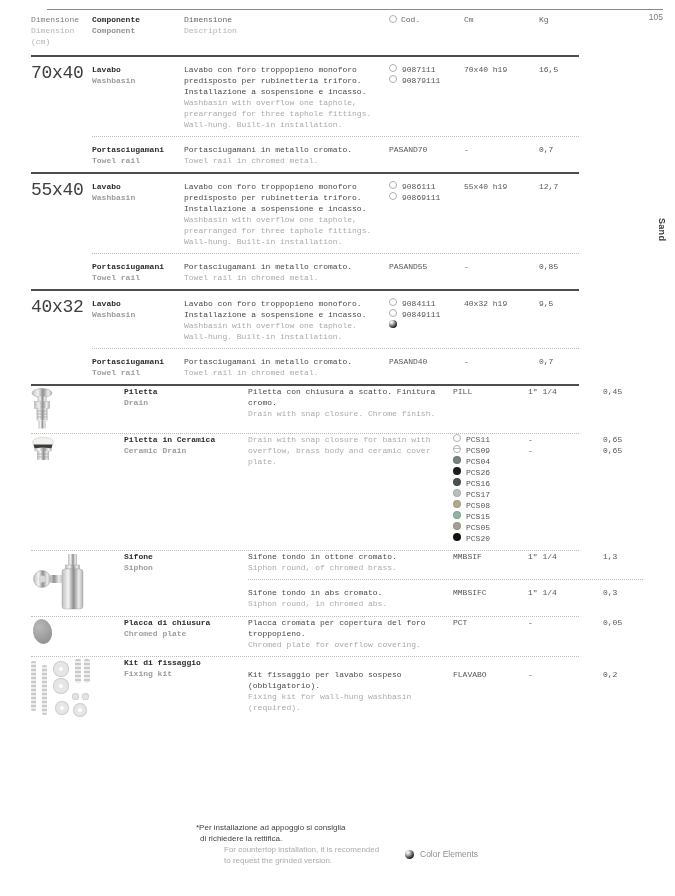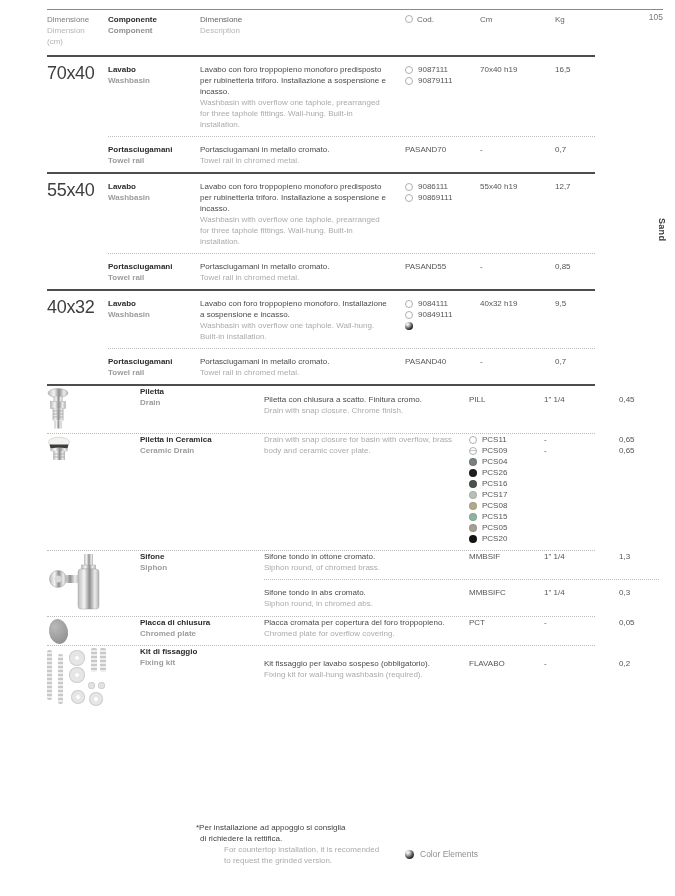--- a/index.html
+++ b/index.html
@@ -8,21 +8,21 @@
   .page { position:relative; width:675px; height:896px; overflow:hidden;
     font-size:8px; line-height:11px; color:#4f4f4f; }
 
   
   .topline { position:absolute; left:47px; top:9px; width:616px; height:1px; background:#8a8a8a; }
   .page-number { position:absolute; top:12px; right:12px; font-size:8.5px; color:#7a7a7a; }
   .side-label { position:absolute; left:656px; top:218px; writing-mode:vertical-rl;
     font-weight:bold; font-size:9px; color:#3a3a3a; letter-spacing:.3px; }
 
   
-  .tbl { position:absolute; left:47px; top:12px; width:548px; }
+  .tbl { position:absolute; left:31px; top:12px; width:548px;font-family:Liberation Mono, monospace; }
   .thick { border-top:2px solid #4d4d4d; }
   .dotted { border-top:1px dotted #bdbdbd; }
 
   
   .hdr { display:grid; grid-template-columns:61px 92px 205px 75px 75px 40px; padding:2px 0 8px 0; }
   .h-it { color:#7d7d7d; }
   .h-en { color:#b5b5b5; }
   .h-bold .h-it { color:#2a2a2a; font-weight:bold; }
   .h-bold .h-en { color:#8f8f8f; font-weight:bold; }
   .h-desc .h-it { color:#666; }
@@ -34,21 +34,21 @@
   .dim-label { font-size:18px; line-height:20px; color:#3e3e3e; letter-spacing:-.3px; padding-top:6px; }
   .g-row { display:grid; grid-template-columns:92px 205px 75px 75px 40px; padding:7px 0 6px 0; }
   .acc-row { display:grid; grid-template-columns:205px 75px 75px 40px; padding:7px 0 6px 0; }
   .acc { display:grid; grid-template-columns:61px 92px 395px;gap:32px; }
 
   .comp-it { font-weight:bold; color:#2b2b2b; }
   .comp-en { font-weight:bold; color:#9c9c9c; }
   .d-it { color:#4a4a4a; padding-right:14px; }
   .d-en { color:#ababab; padding-right:14px; }
   .c-cod { color:#555; }
-  .code-line { display:flex; align-items:center; gap:5px; height:11px; }
+  .code-line { display:flex; align-items:flex-start; gap:5px; height:11px; }
   .c-cm, .c-kg { color:#555; }
 
   
   .dot { width:8px; height:8px; border-radius:50%; flex:none; }
   .dot.outline { background:#fff; border:1px solid #b0b0b0; }
   .dot.split { border:1px solid #b0b0b0;
     background:linear-gradient(180deg,#fff 40%,#c2c2c2 40%,#c2c2c2 58%,#fff 58%); }
   .dot.solid { border:1px solid rgba(0,0,0,.08); }
   .dot.sphere { background:radial-gradient(circle at 32% 28%, #ffffff 0%, #d8d8d8 18%, #6d6d6d 48%, #101010 78%); }
   .hdr-dot { width:8px; height:8px; border-radius:50%; border:1px solid #b0b0b0; background:#fff; margin-top:1px; flex:none; }
@@ -258,21 +258,21 @@
           <rect x="5.5" y="20.5" width="11" height="12" fill="url(#cr1)"></rect>
           <path d="M6 23h10M6 26h10M6 29h10" stroke="#9e9e9e" stroke-width=".7"></path>
           <rect x="7.5" y="32.5" width="7" height="8" fill="url(#cr1)"></rect>
         </svg>
       </div>
       <div>
         <div class="comp-it">Piletta</div>
         <div class="comp-en">Drain</div>
       </div>
       <div>
-        <div class="acc-row" style="padding-top:8px;">
+        <div class="acc-row" style="padding-top:0;">
           <div>
             <div class="d-it">Piletta con chiusura a scatto. Finitura cromo.</div>
             <div class="d-en">Drain with snap closure. Chrome finish.</div>
           </div>
           <div class="c-cod">PILL</div>
           <div class="c-cm">1" 1/4</div>
           <div class="c-kg">0,45</div>
         </div>
       </div>
     </div>

